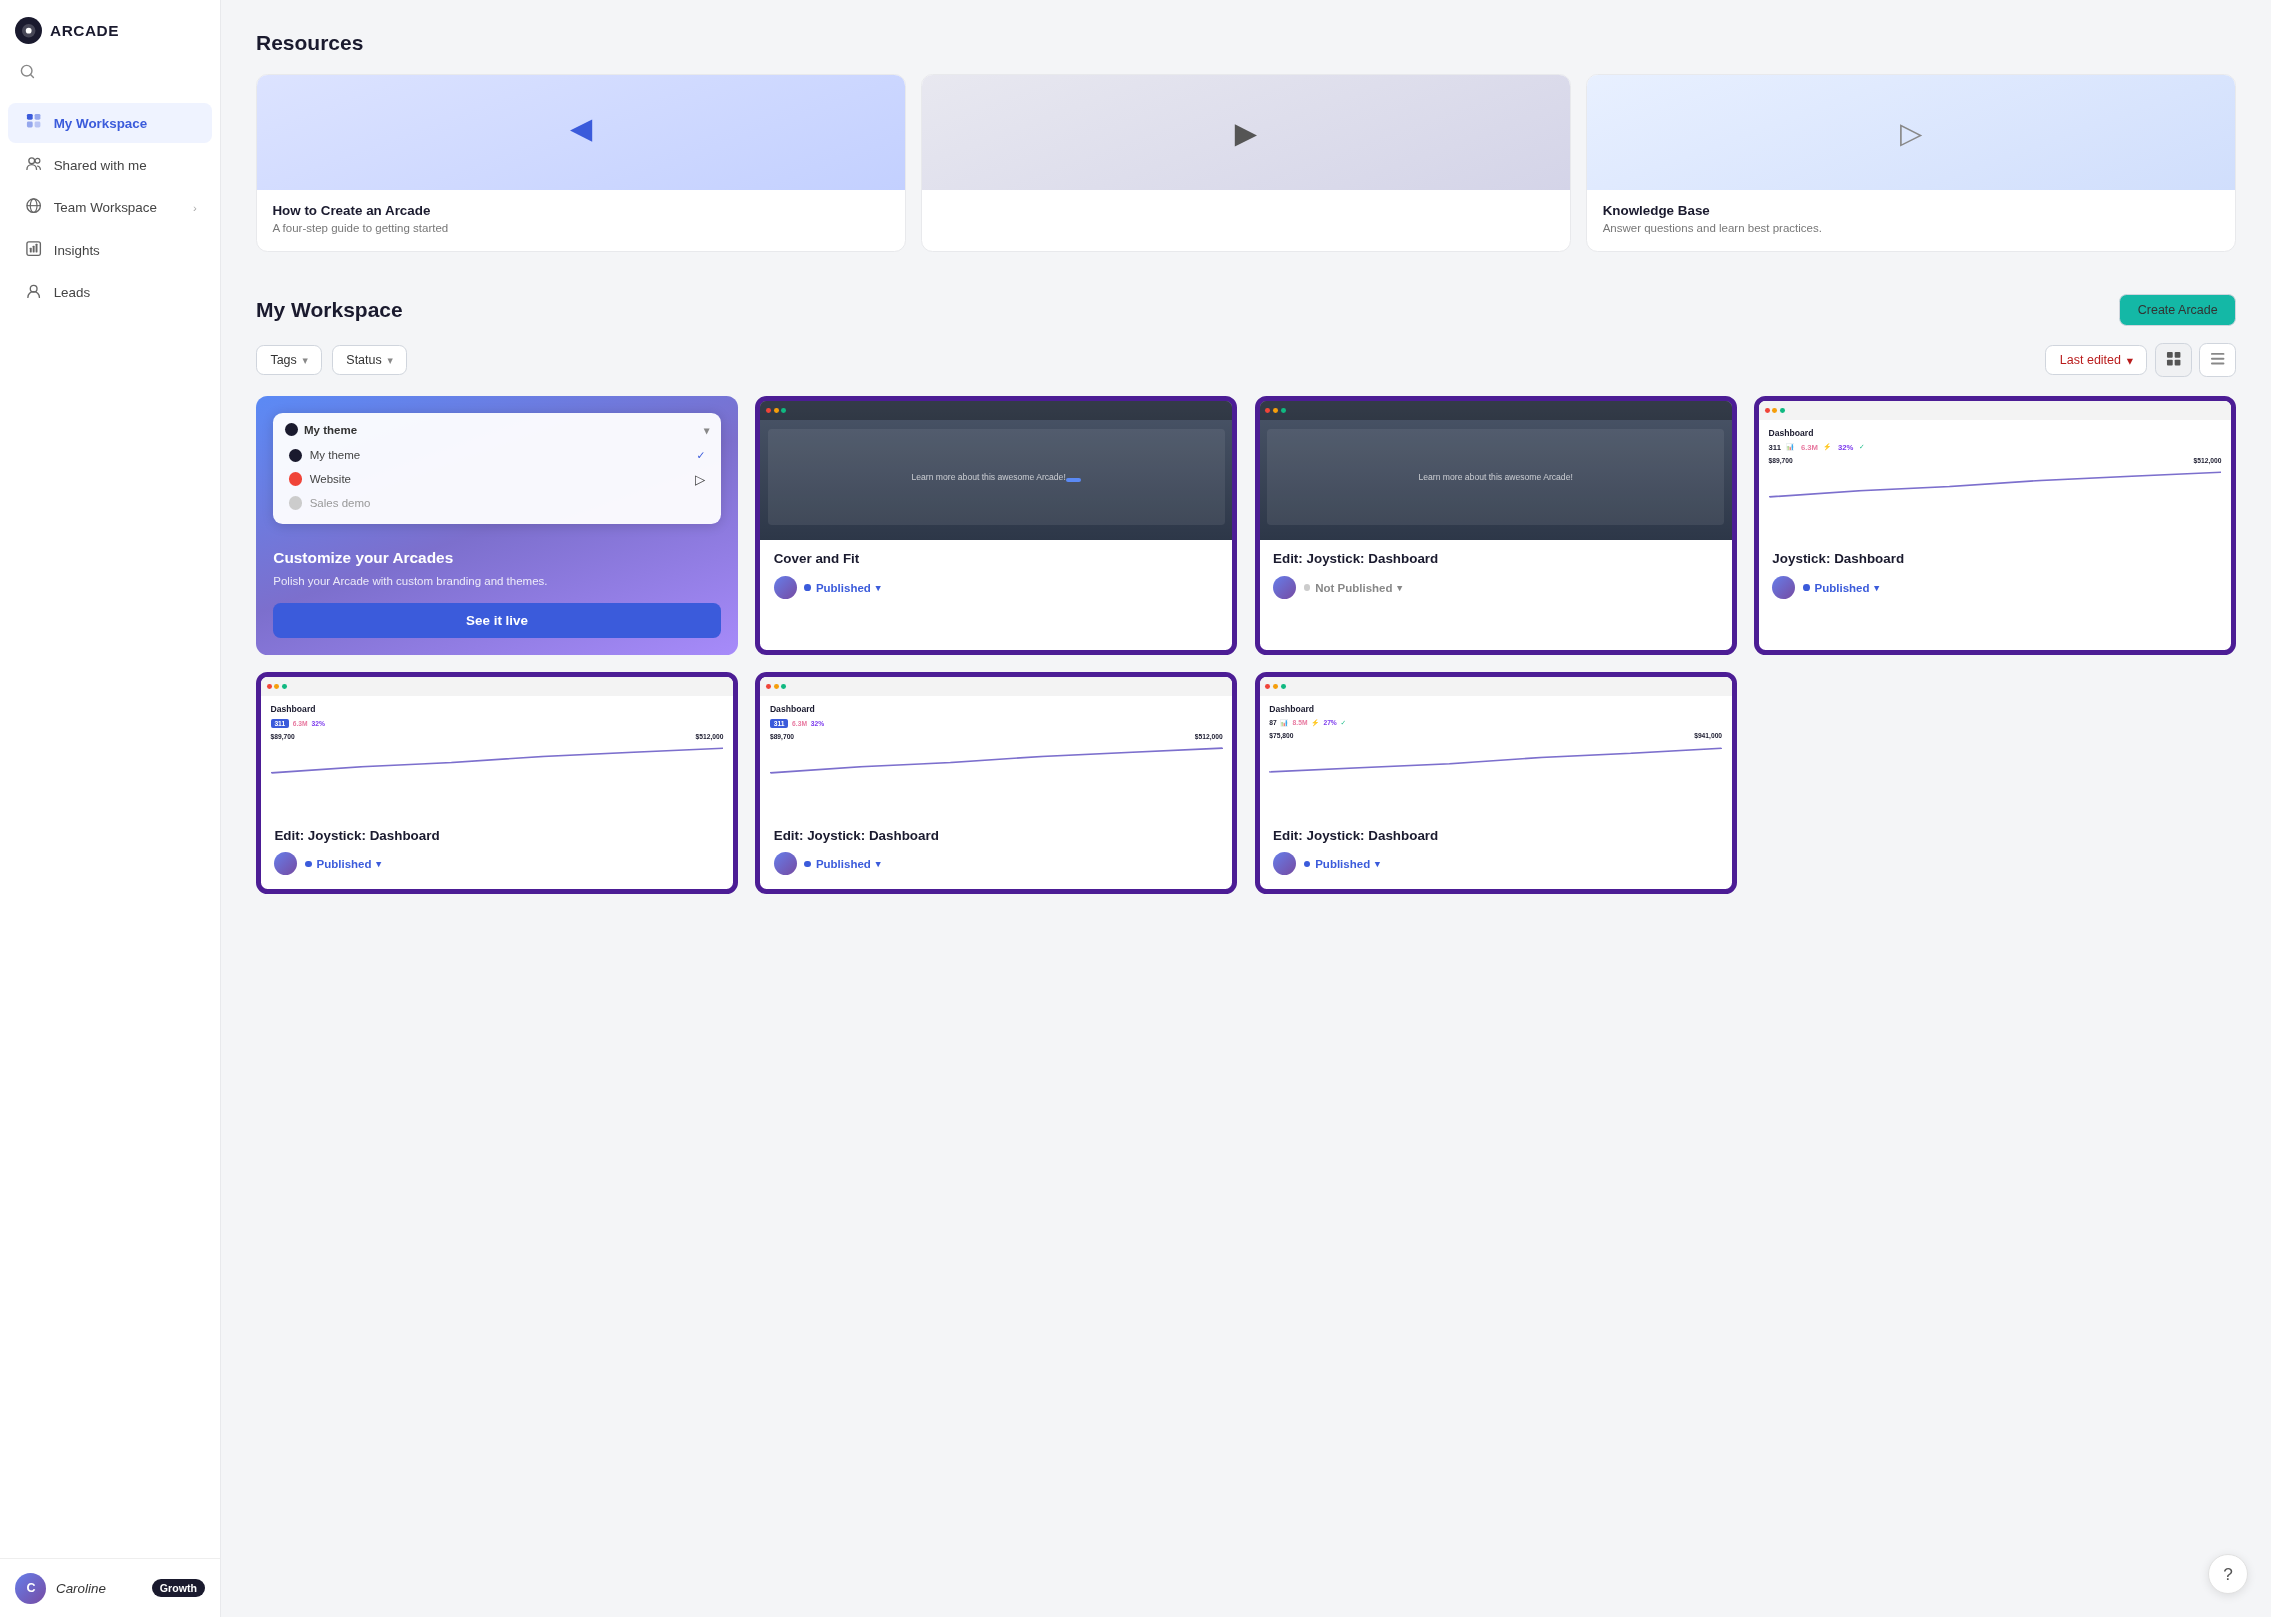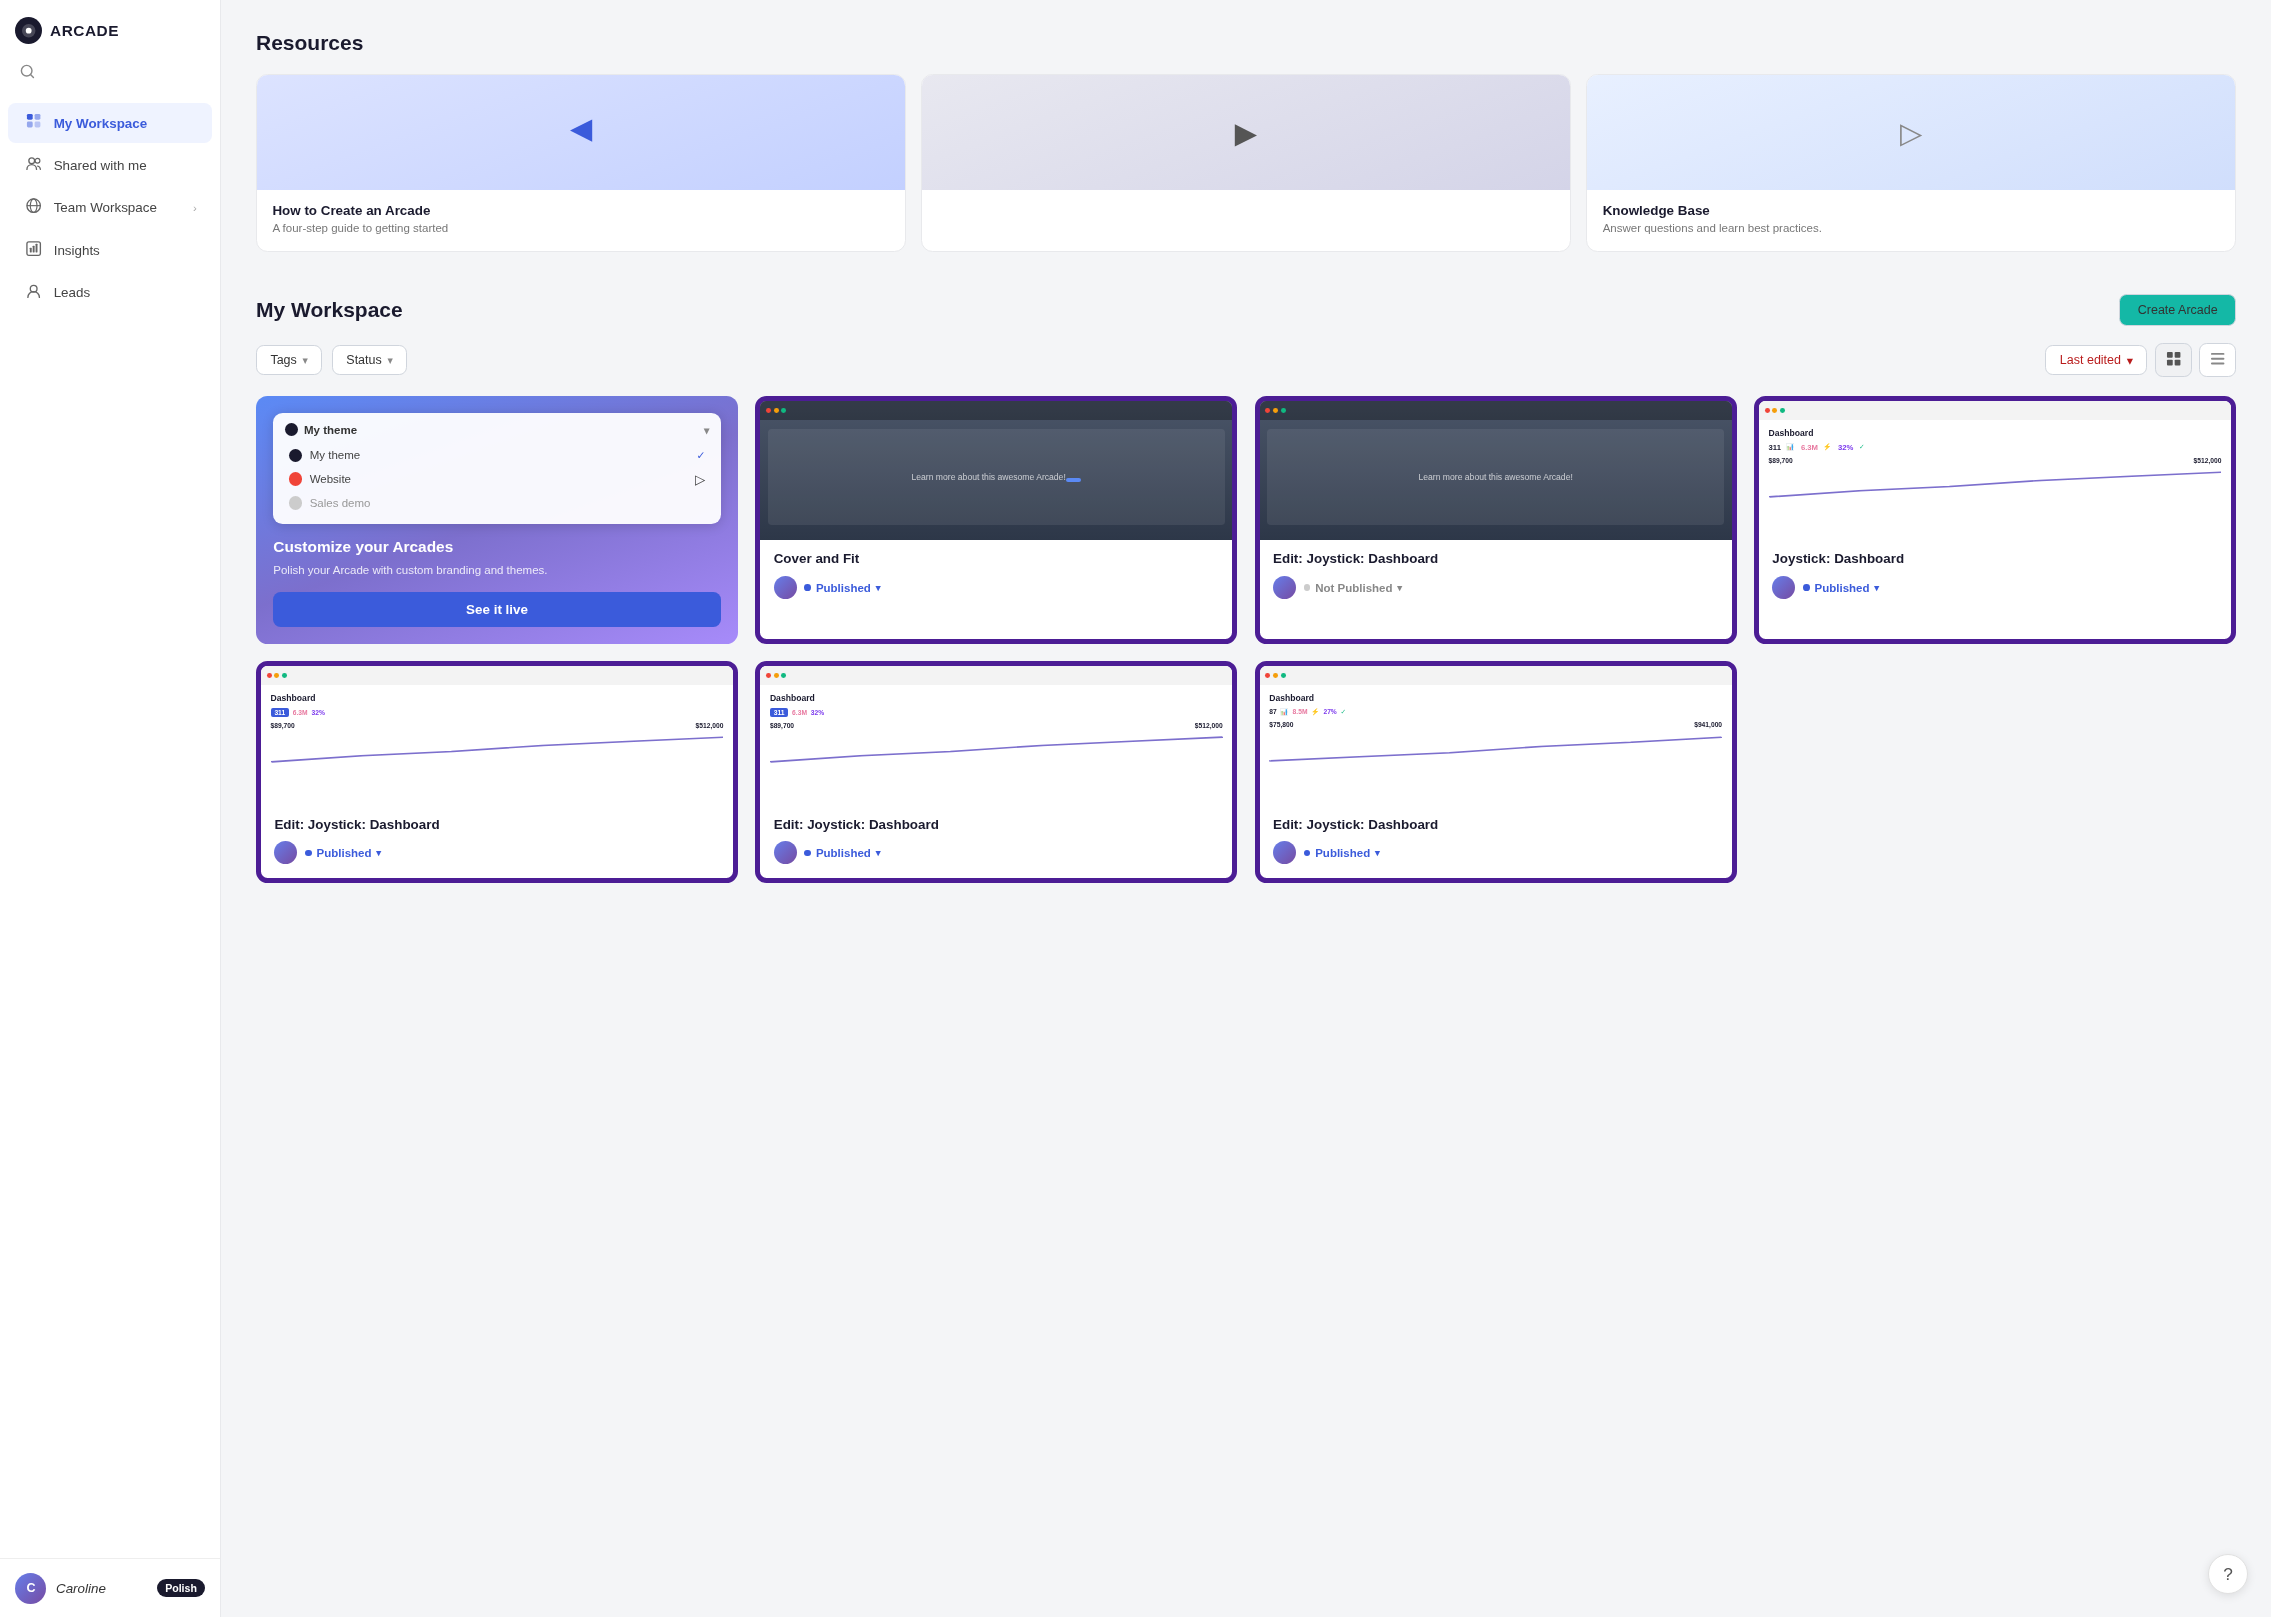--- a/index.html
+++ b/index.html
@@ -171,21 +171,21 @@
     
     .arcade-card.featured {
       background: linear-gradient(160deg, #5b8af5 0%, #7c6fcd 50%, #a78bfa 100%);
       border: none;
     }
     .featured-inner { padding: 17.3px; }
     .theme-picker {
       background: rgba(255,255,255,0.95);
       border-radius: 9.6px;
       padding: 9.6px 11.5px;
-      margin-bottom: 14px;
+      margin-bottom: 25px;
       box-shadow: 0 1.9px 11.5px rgba(0,0,0,0.15);
       text-align: right;
     }
     .theme-picker-header {
       display: flex; align-items: center; justify-content: space-between;
       margin-bottom: 7.7px;
       font-size: 11.5px; font-weight: 600; color: #333;
     }
     .theme-option {
       display: flex; align-items: center; gap: 7.7px;
@@ -359,21 +359,21 @@
           <path d="M3 16c0-3.3 2.7-6 6-6s6 2.7 6 6" stroke="#666" stroke-width="1.4" stroke-linecap="round"></path>
         </svg>
       </span>
       <span>Leads</span>
     </div>
   </nav>
 
   <div class="sidebar-footer">
     <div class="avatar-sm">C</div>
     <span class="footer-name">Caroline</span>
-    <span class="badge-growth">Polish</span>
+    <span class="badge-growth">Growth</span>
   </div>
 </aside>
 
 <main class="main-content">
 
   <h2 class="section-title">Resources</h2>
 
   <div class="resources-grid">
 
     <div class="resource-card">

